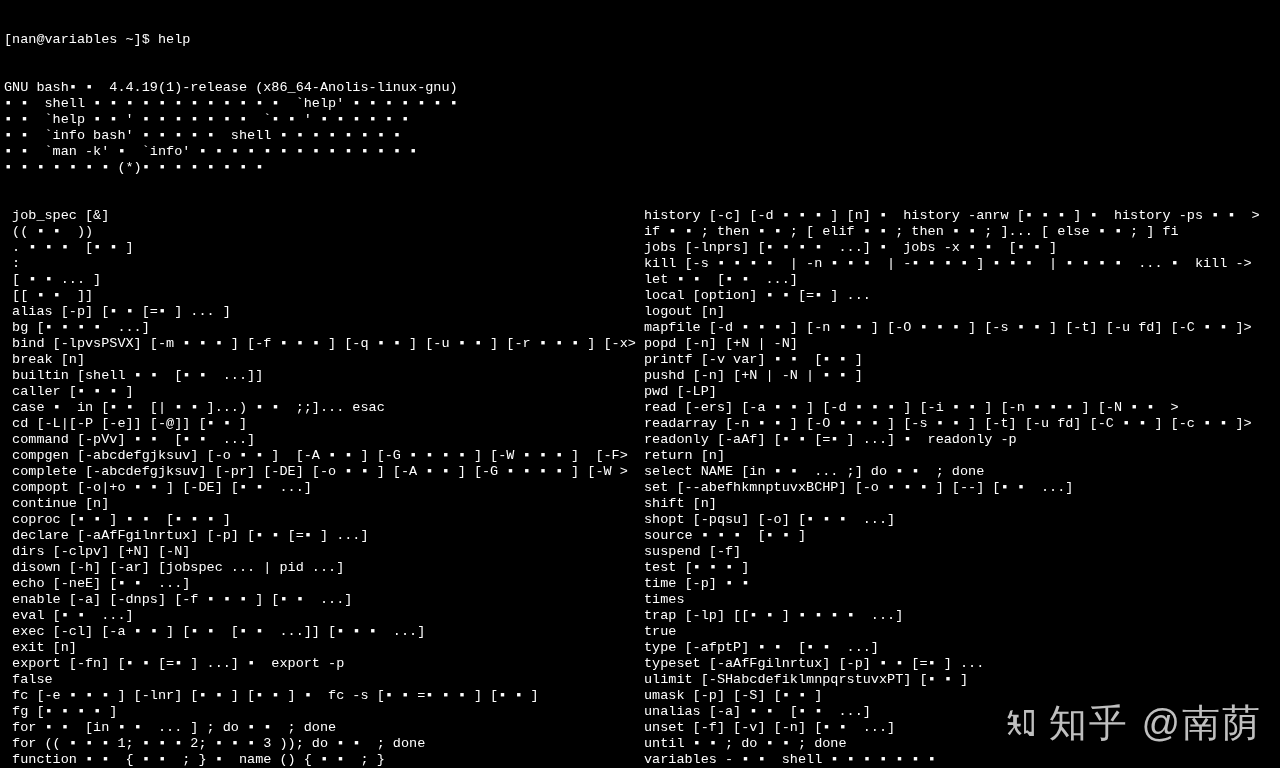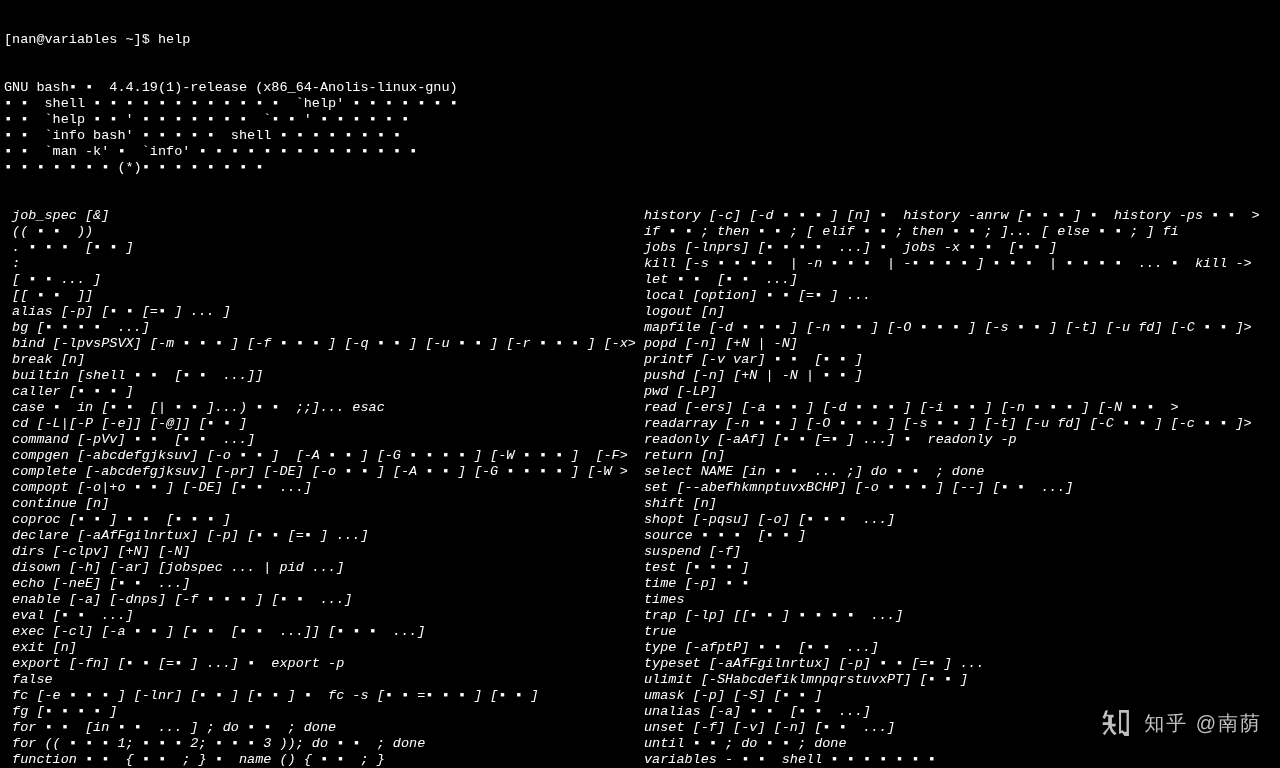--- a/index.html
+++ b/index.html
@@ -14,40 +14,39 @@
     line-height: 16px;
     overflow: hidden;
   }
   .terminal {
     padding: 0 4px;
     white-space: pre;
   }
   .line { display: block; }
   .two-col {
     display: flex;
-    font-style: italic;
   }
   .col {
     white-space: pre;
   }
   .col-left {
     width: 640px;
     flex: 0 0 640px;
   }
   .col-right {
     flex: 1 1 auto;
   }
   .watermark {
     position: absolute;
     right: 18px;
     bottom: 28px;
     color: #fff;
     opacity: 0.75;
     font-family: -apple-system, "PingFang SC", "Microsoft YaHei", sans-serif;
-    font-size: 20px;
+    font-size: 38px;
     letter-spacing: 2px;
     display: flex;
     align-items: center;
     gap: 10px;
     pointer-events: none;
   }
   .watermark svg { width: 34px; height: 34px; }
 </style>
 </head>
 <body>

